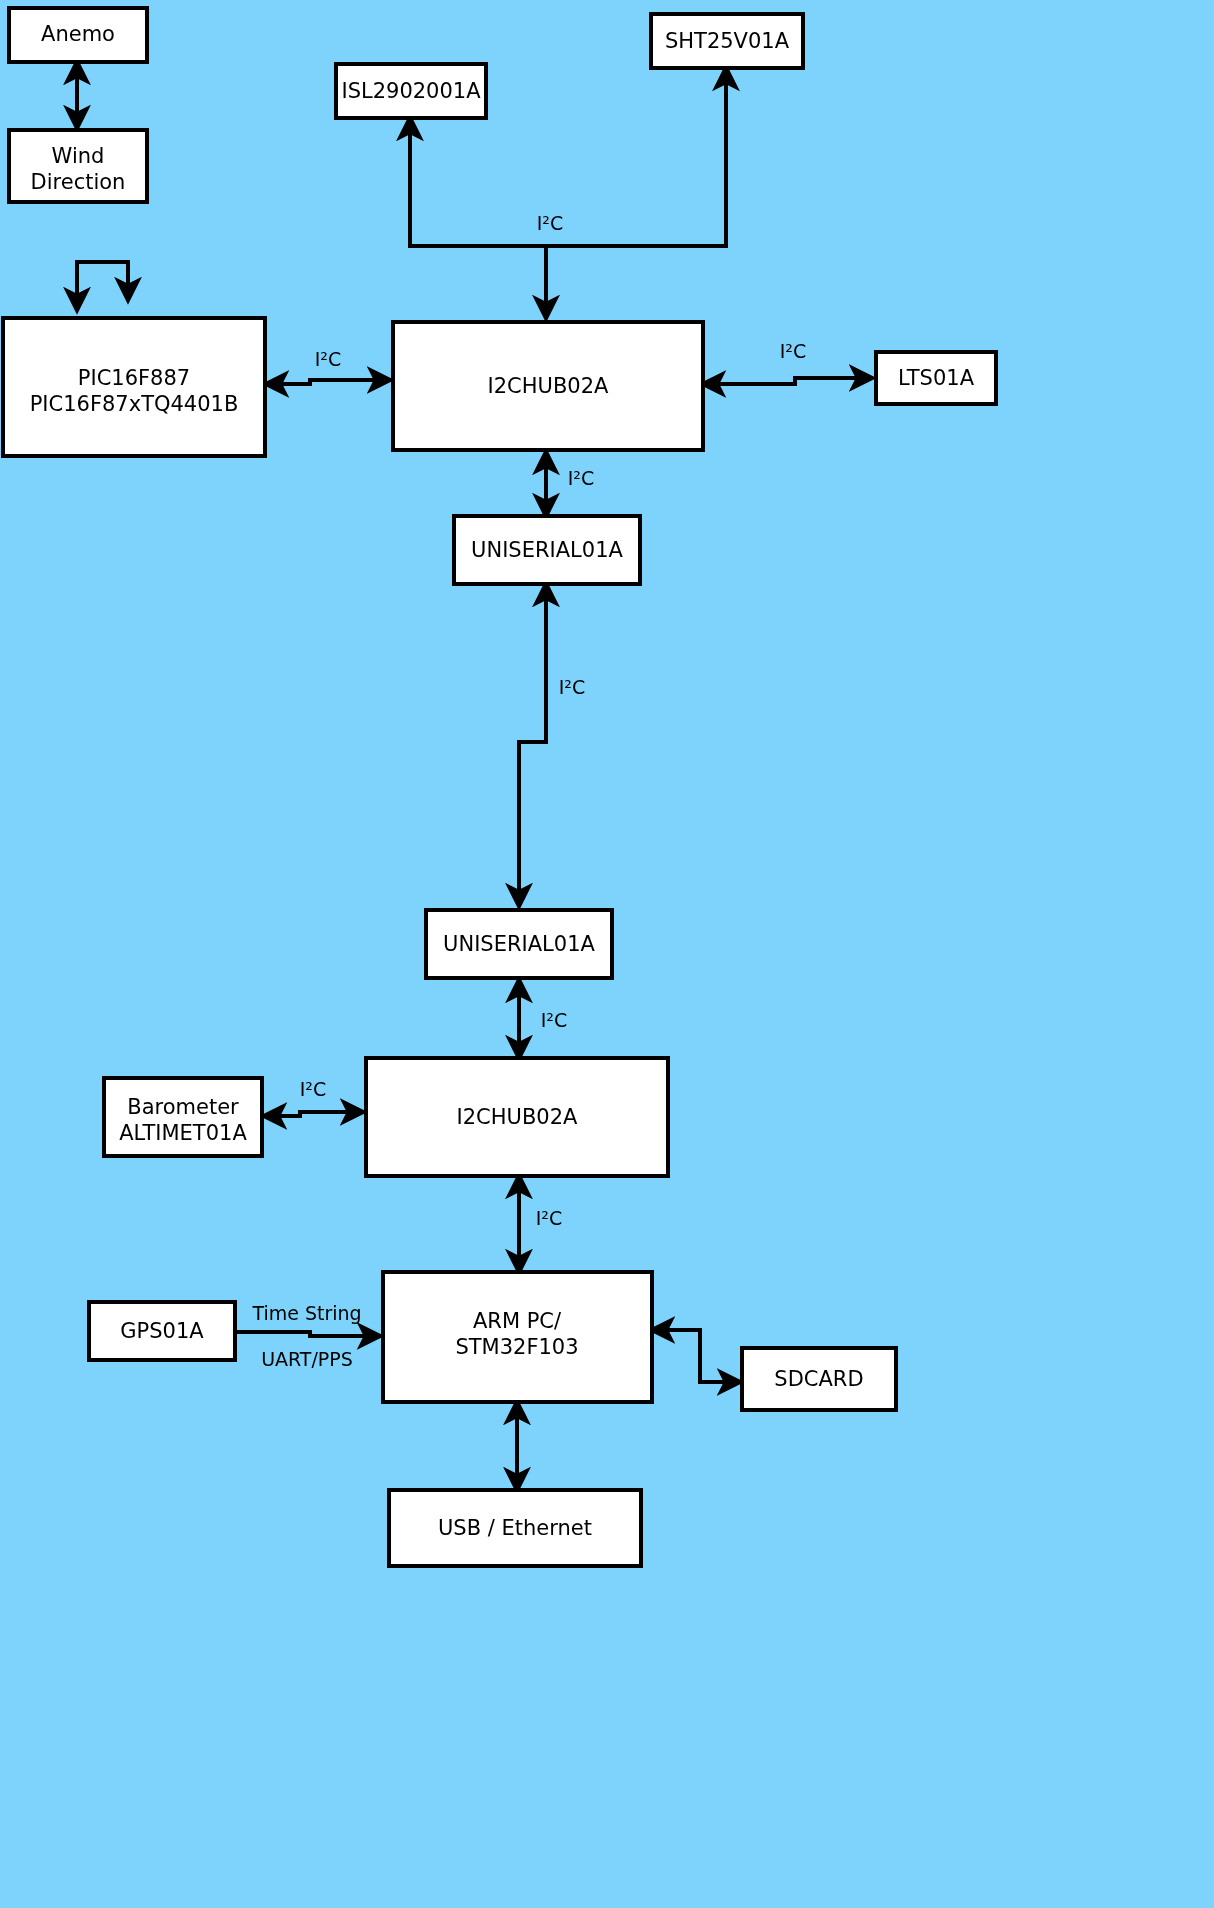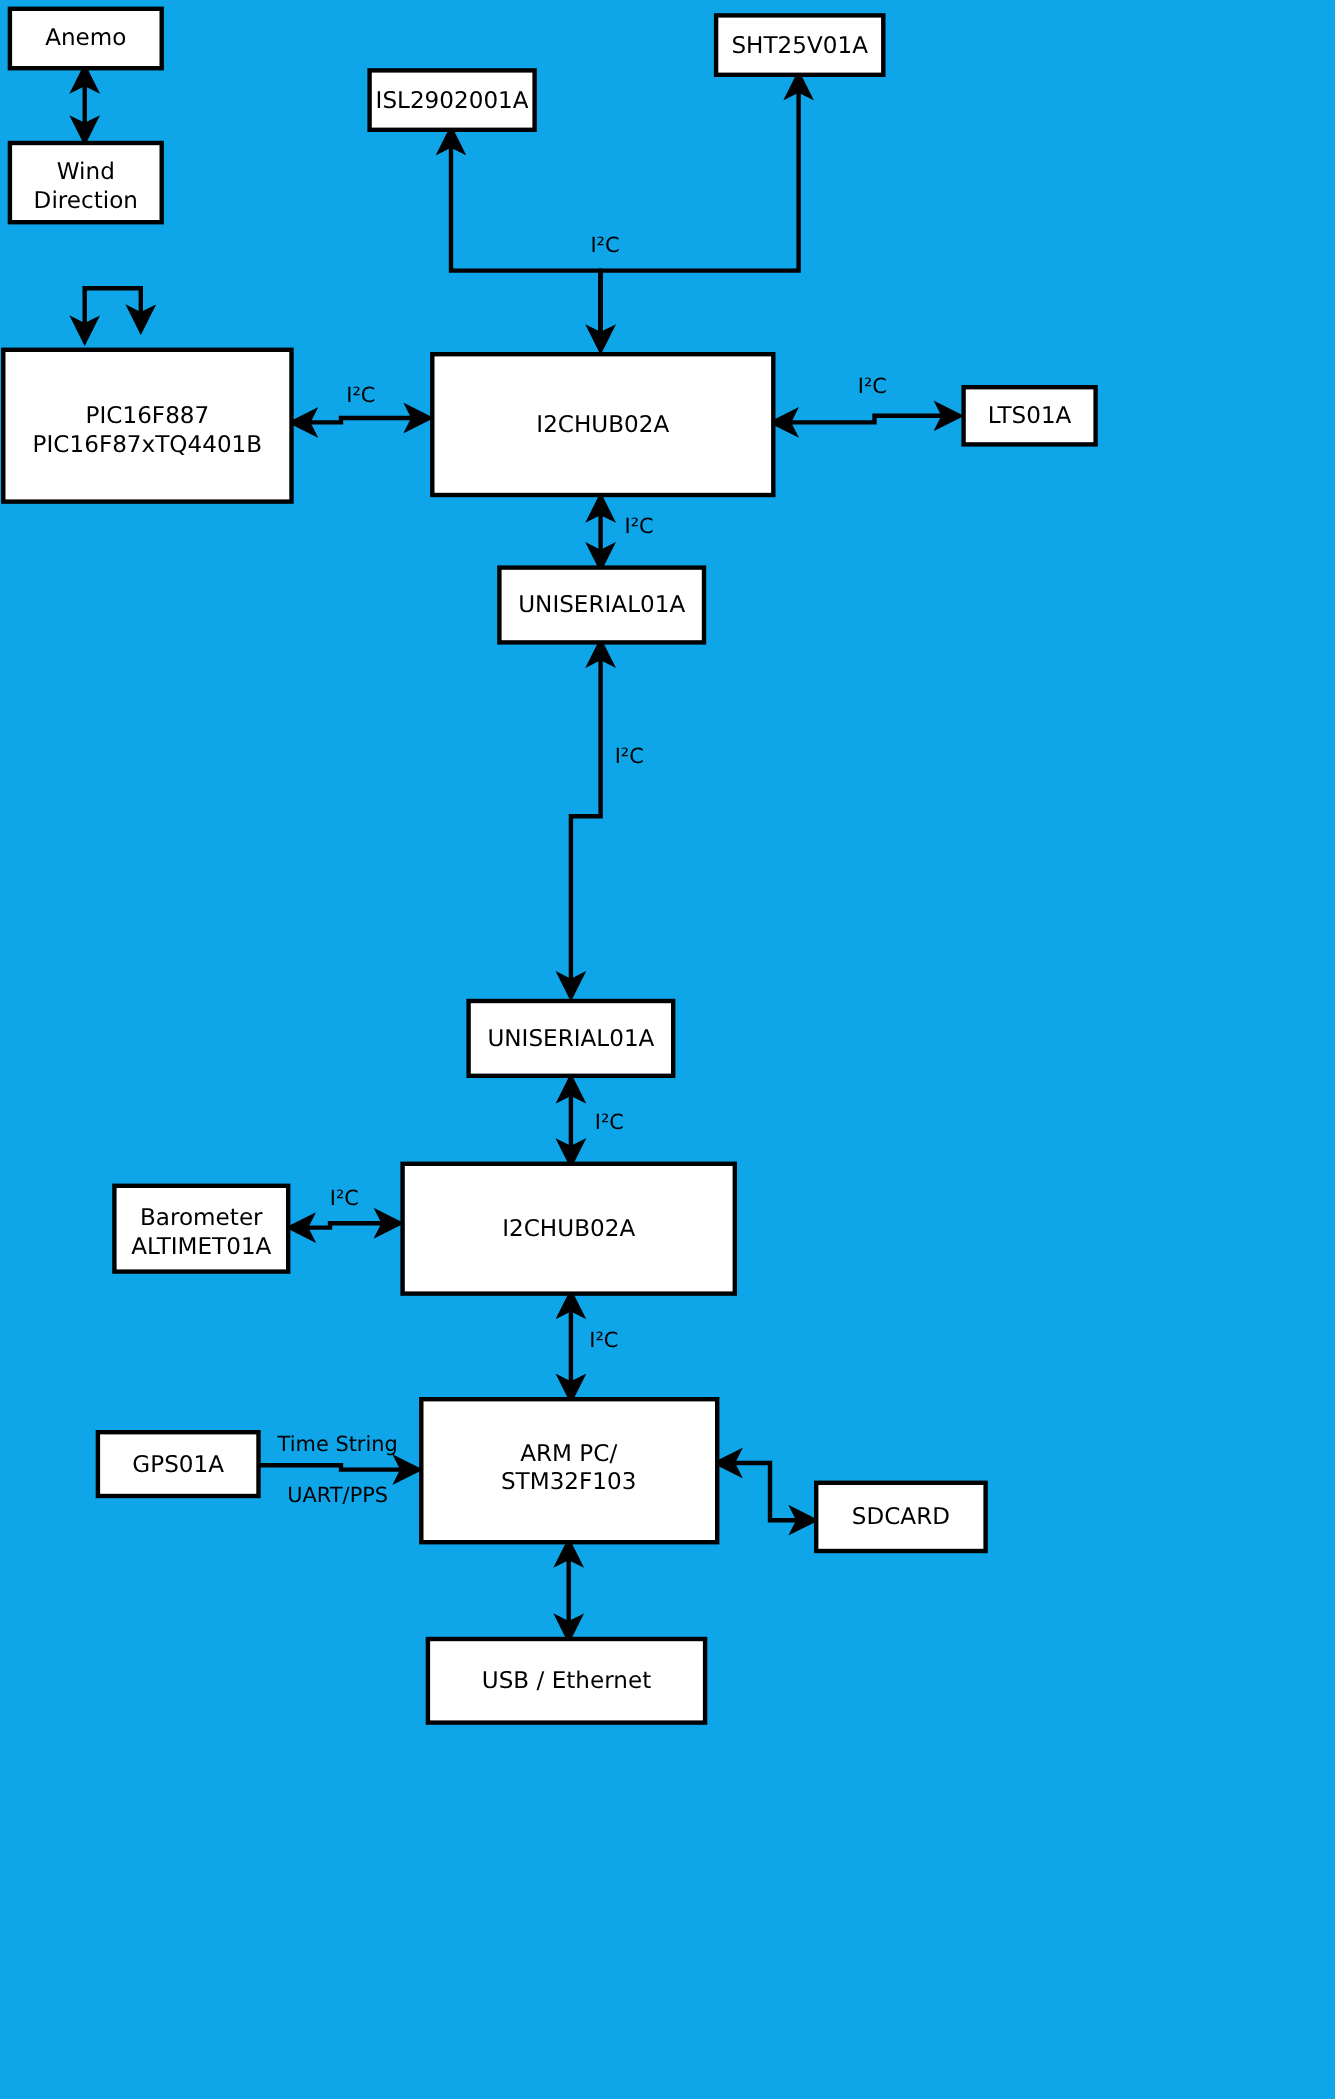--- a/index.html
+++ b/index.html
@@ -10,21 +10,21 @@
   body {
     font-family: "DejaVu Sans", sans-serif;
     width: 1214px;
     height: 1908px;
     overflow: hidden;
   }
   #diagram-root {
     position: relative;
     width: 1214px;
     height: 1908px;
-    background: #0ea5e9;
+    background: #7dd3fc;
   }
   svg#diagram {
     display: block;
     width: 1214px;
     height: 1908px;
   }
   .node-rect {
     fill: #ffffff;
     stroke: #000000;
     stroke-width: 4;

